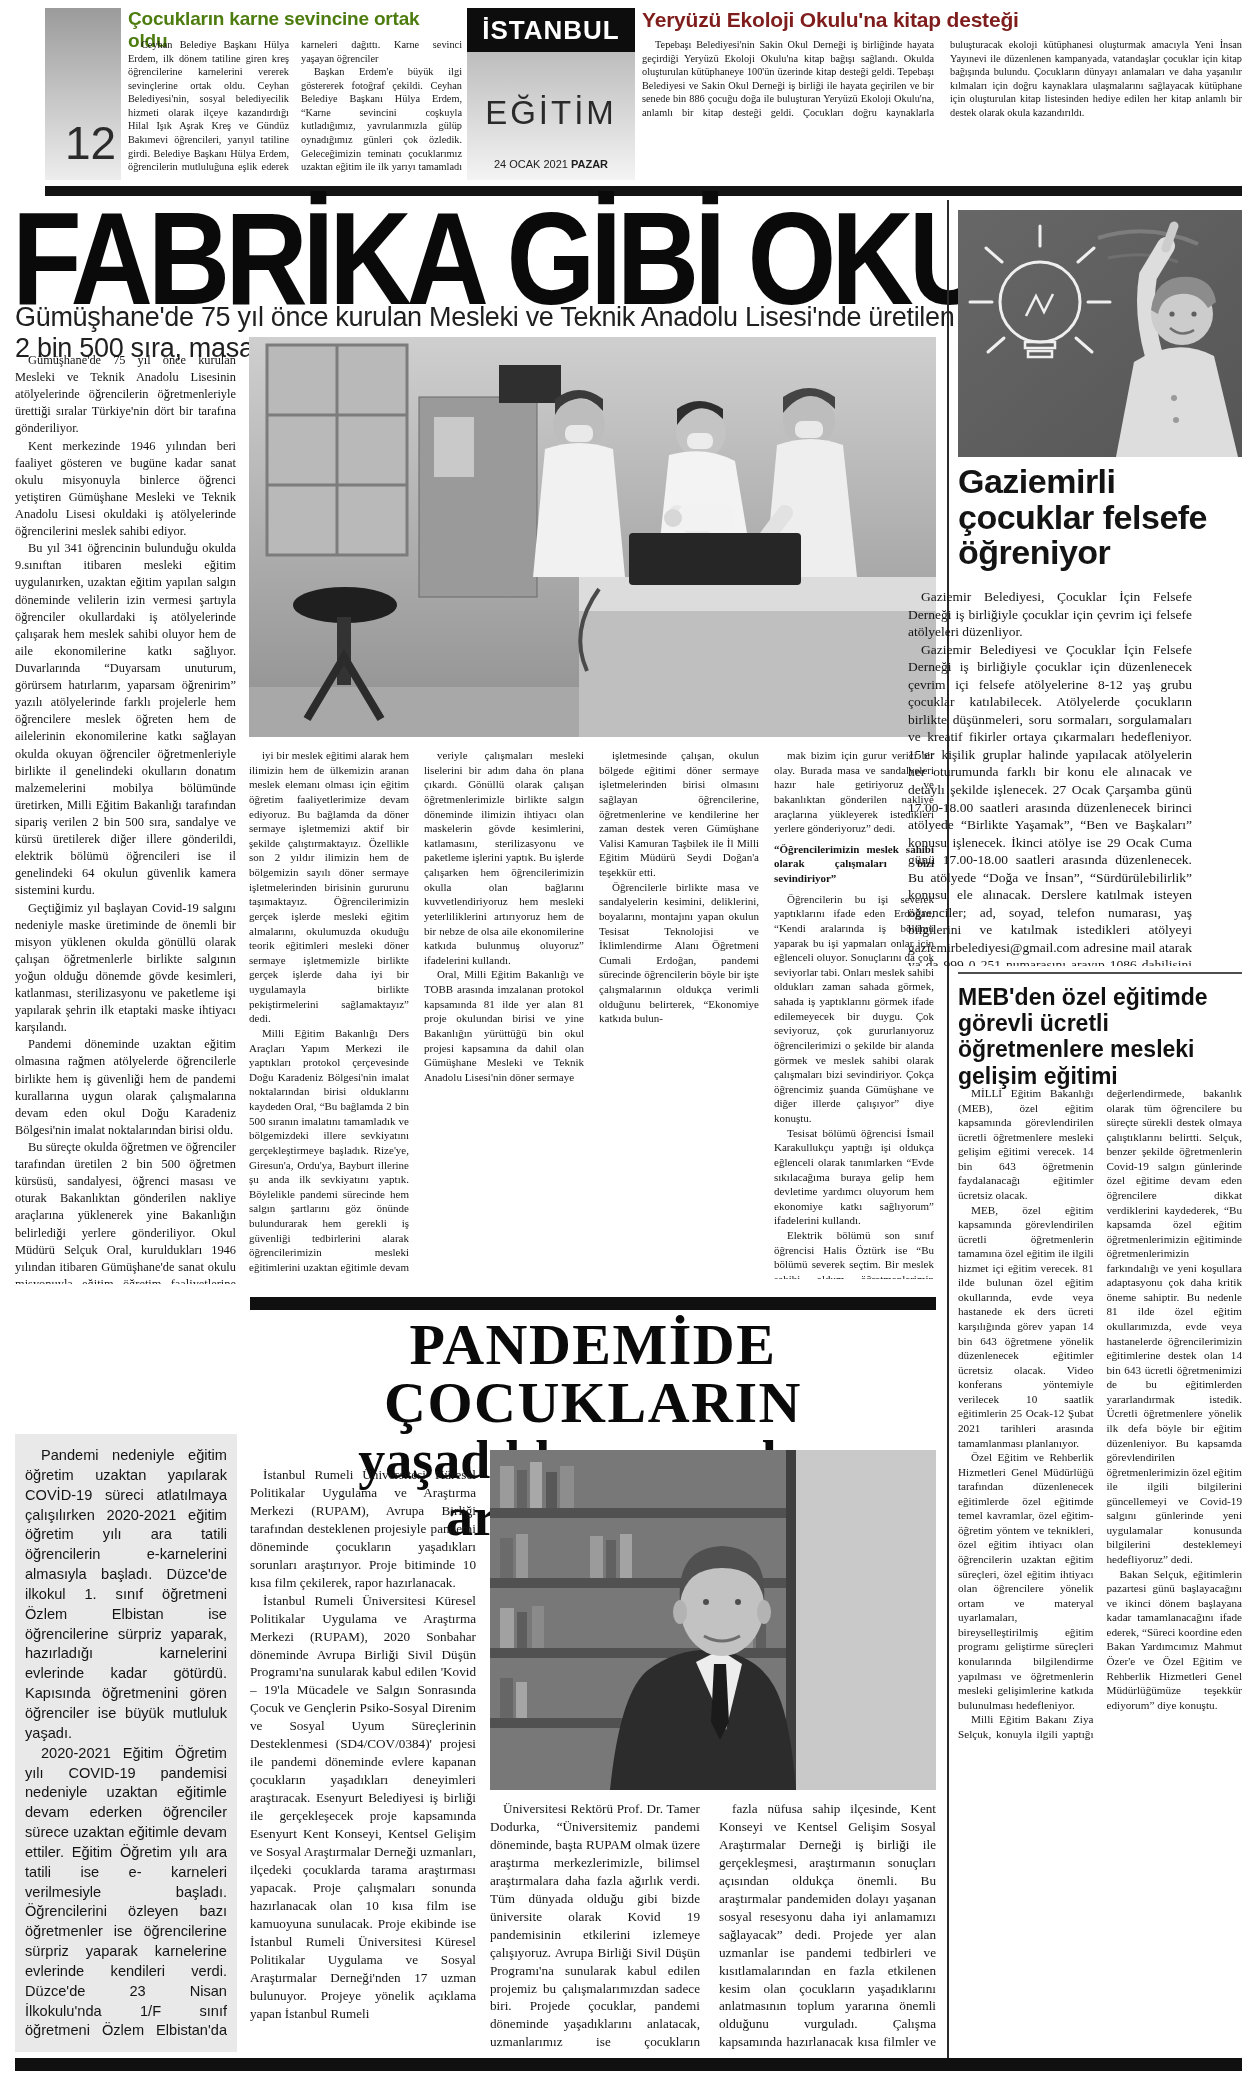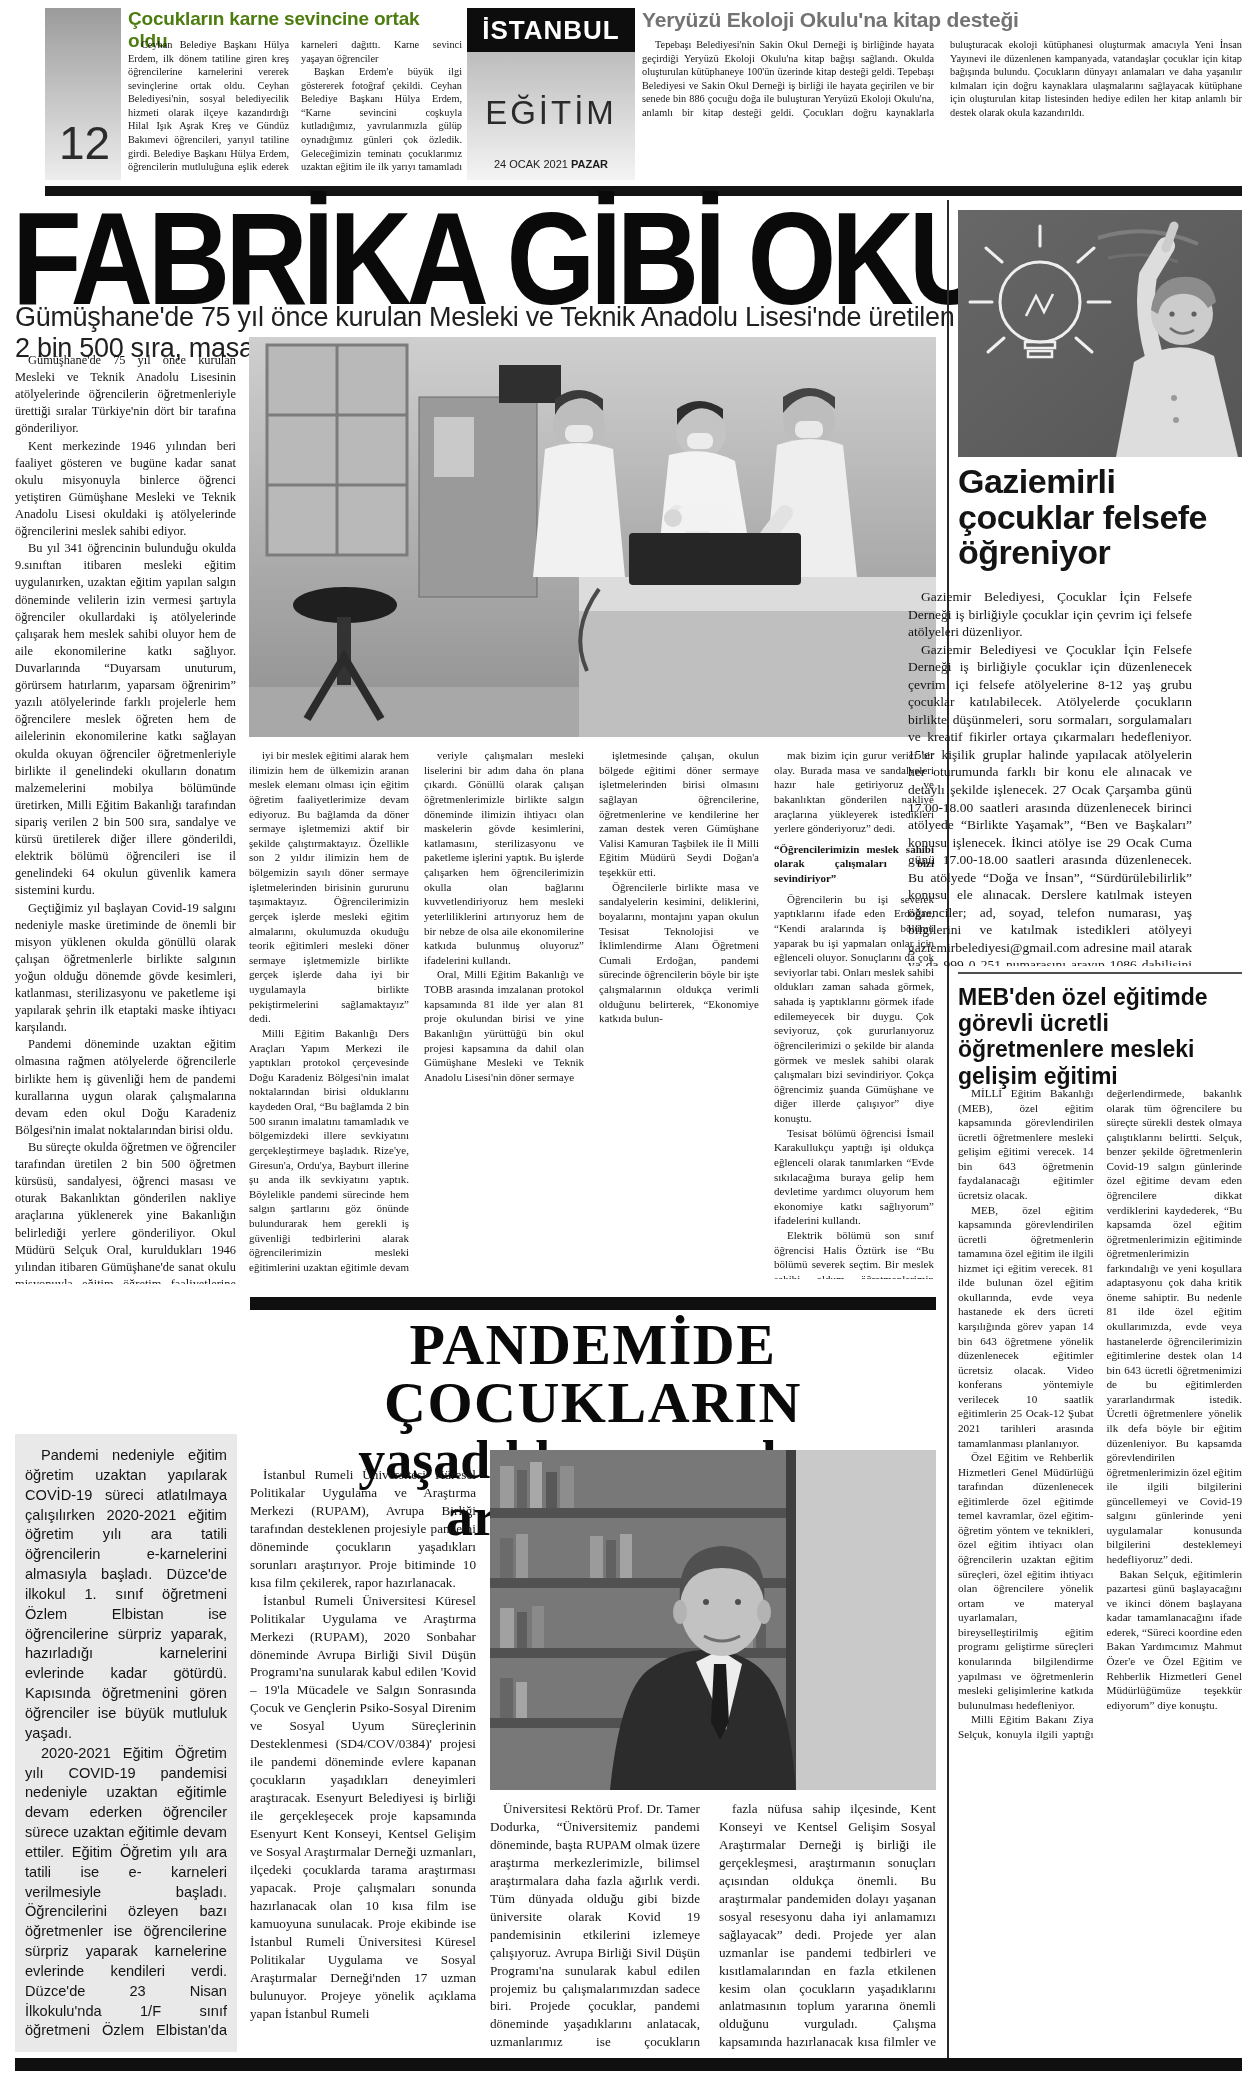--- a/index.html
+++ b/index.html
@@ -7,33 +7,33 @@
         font-family:"Liberation Sans",sans-serif;color:#141414;overflow:hidden;}
   .abs{position:absolute;}
   .serif{font-family:"Liberation Serif",serif;}
   .just{text-align:justify;}
   .clip{overflow:hidden;}
   .para{margin:0;text-indent:13px;}
   .nohyph{hyphens:auto;}
 
   
   .box12{left:45px;top:8px;width:76px;height:172px;background:linear-gradient(180deg,#9b9b9b,#ededed);}
-  .box12 .num{position:absolute;left:14px;bottom:14px;font-size:46px;font-weight:400;color:#2b2b2b;line-height:1;}
+  .box12 .num{position:absolute;left:20px;bottom:14px;font-size:46px;font-weight:400;color:#2b2b2b;line-height:1;}
   .a1-head{left:128px;top:8px;width:334px;font-size:19px;font-weight:bold;letter-spacing:-0.2px;color:#4d7c0f;}
   .a1-body{left:128px;top:38px;width:334px;height:142px;column-count:2;column-gap:12px;
            font-size:10.3px;line-height:1.32;}
   .center-box{left:467px;top:8px;width:168px;height:172px;display:flex;flex-direction:column;}
   .masthead{height:44px;background:#0d0d0d;color:#ffffff;font-size:26px;font-weight:bold;
             letter-spacing:1px;display:flex;align-items:center;justify-content:center;}
   .egitim-panel{flex:1;background:linear-gradient(180deg,#bdbdbd,#f4f4f4);display:flex;
                 flex-direction:column;align-items:center;justify-content:flex-end;}
   .egitim{font-size:33px;color:#2a2a2a;letter-spacing:3px;margin-bottom:26px;}
   .dateline{font-size:11px;color:#1c1c1c;margin-bottom:10px;}
   .dateline .b{font-weight:bold;}
-  .a2-head{left:642px;top:8px;width:600px;font-size:21px;font-weight:bold;letter-spacing:-0.2px;color:#737373;}
+  .a2-head{left:642px;top:8px;width:600px;font-size:21px;font-weight:bold;letter-spacing:-0.2px;color:#7f1d1d;}
   .a2-body{left:642px;top:38px;width:600px;height:142px;column-count:2;column-gap:16px;
            font-size:10.3px;line-height:1.32;}
   .top-rule{left:45px;top:186px;width:1197px;height:10px;background:#141414;}
 
   
   .main-headline{left:12px;top:200px;width:1244px;height:98px;overflow:visible;}
   .main-headline span{display:inline-block;white-space:nowrap;font-weight:bold;font-size:112px;
         line-height:0.9;letter-spacing:-5px;color:#0a0a0a;transform:scale(1.02,1.18);transform-origin:left top;}
   .subhead{left:15px;top:302px;width:945px;font-size:27px;line-height:1.16;color:#202020;letter-spacing:-0.3px;}
 

